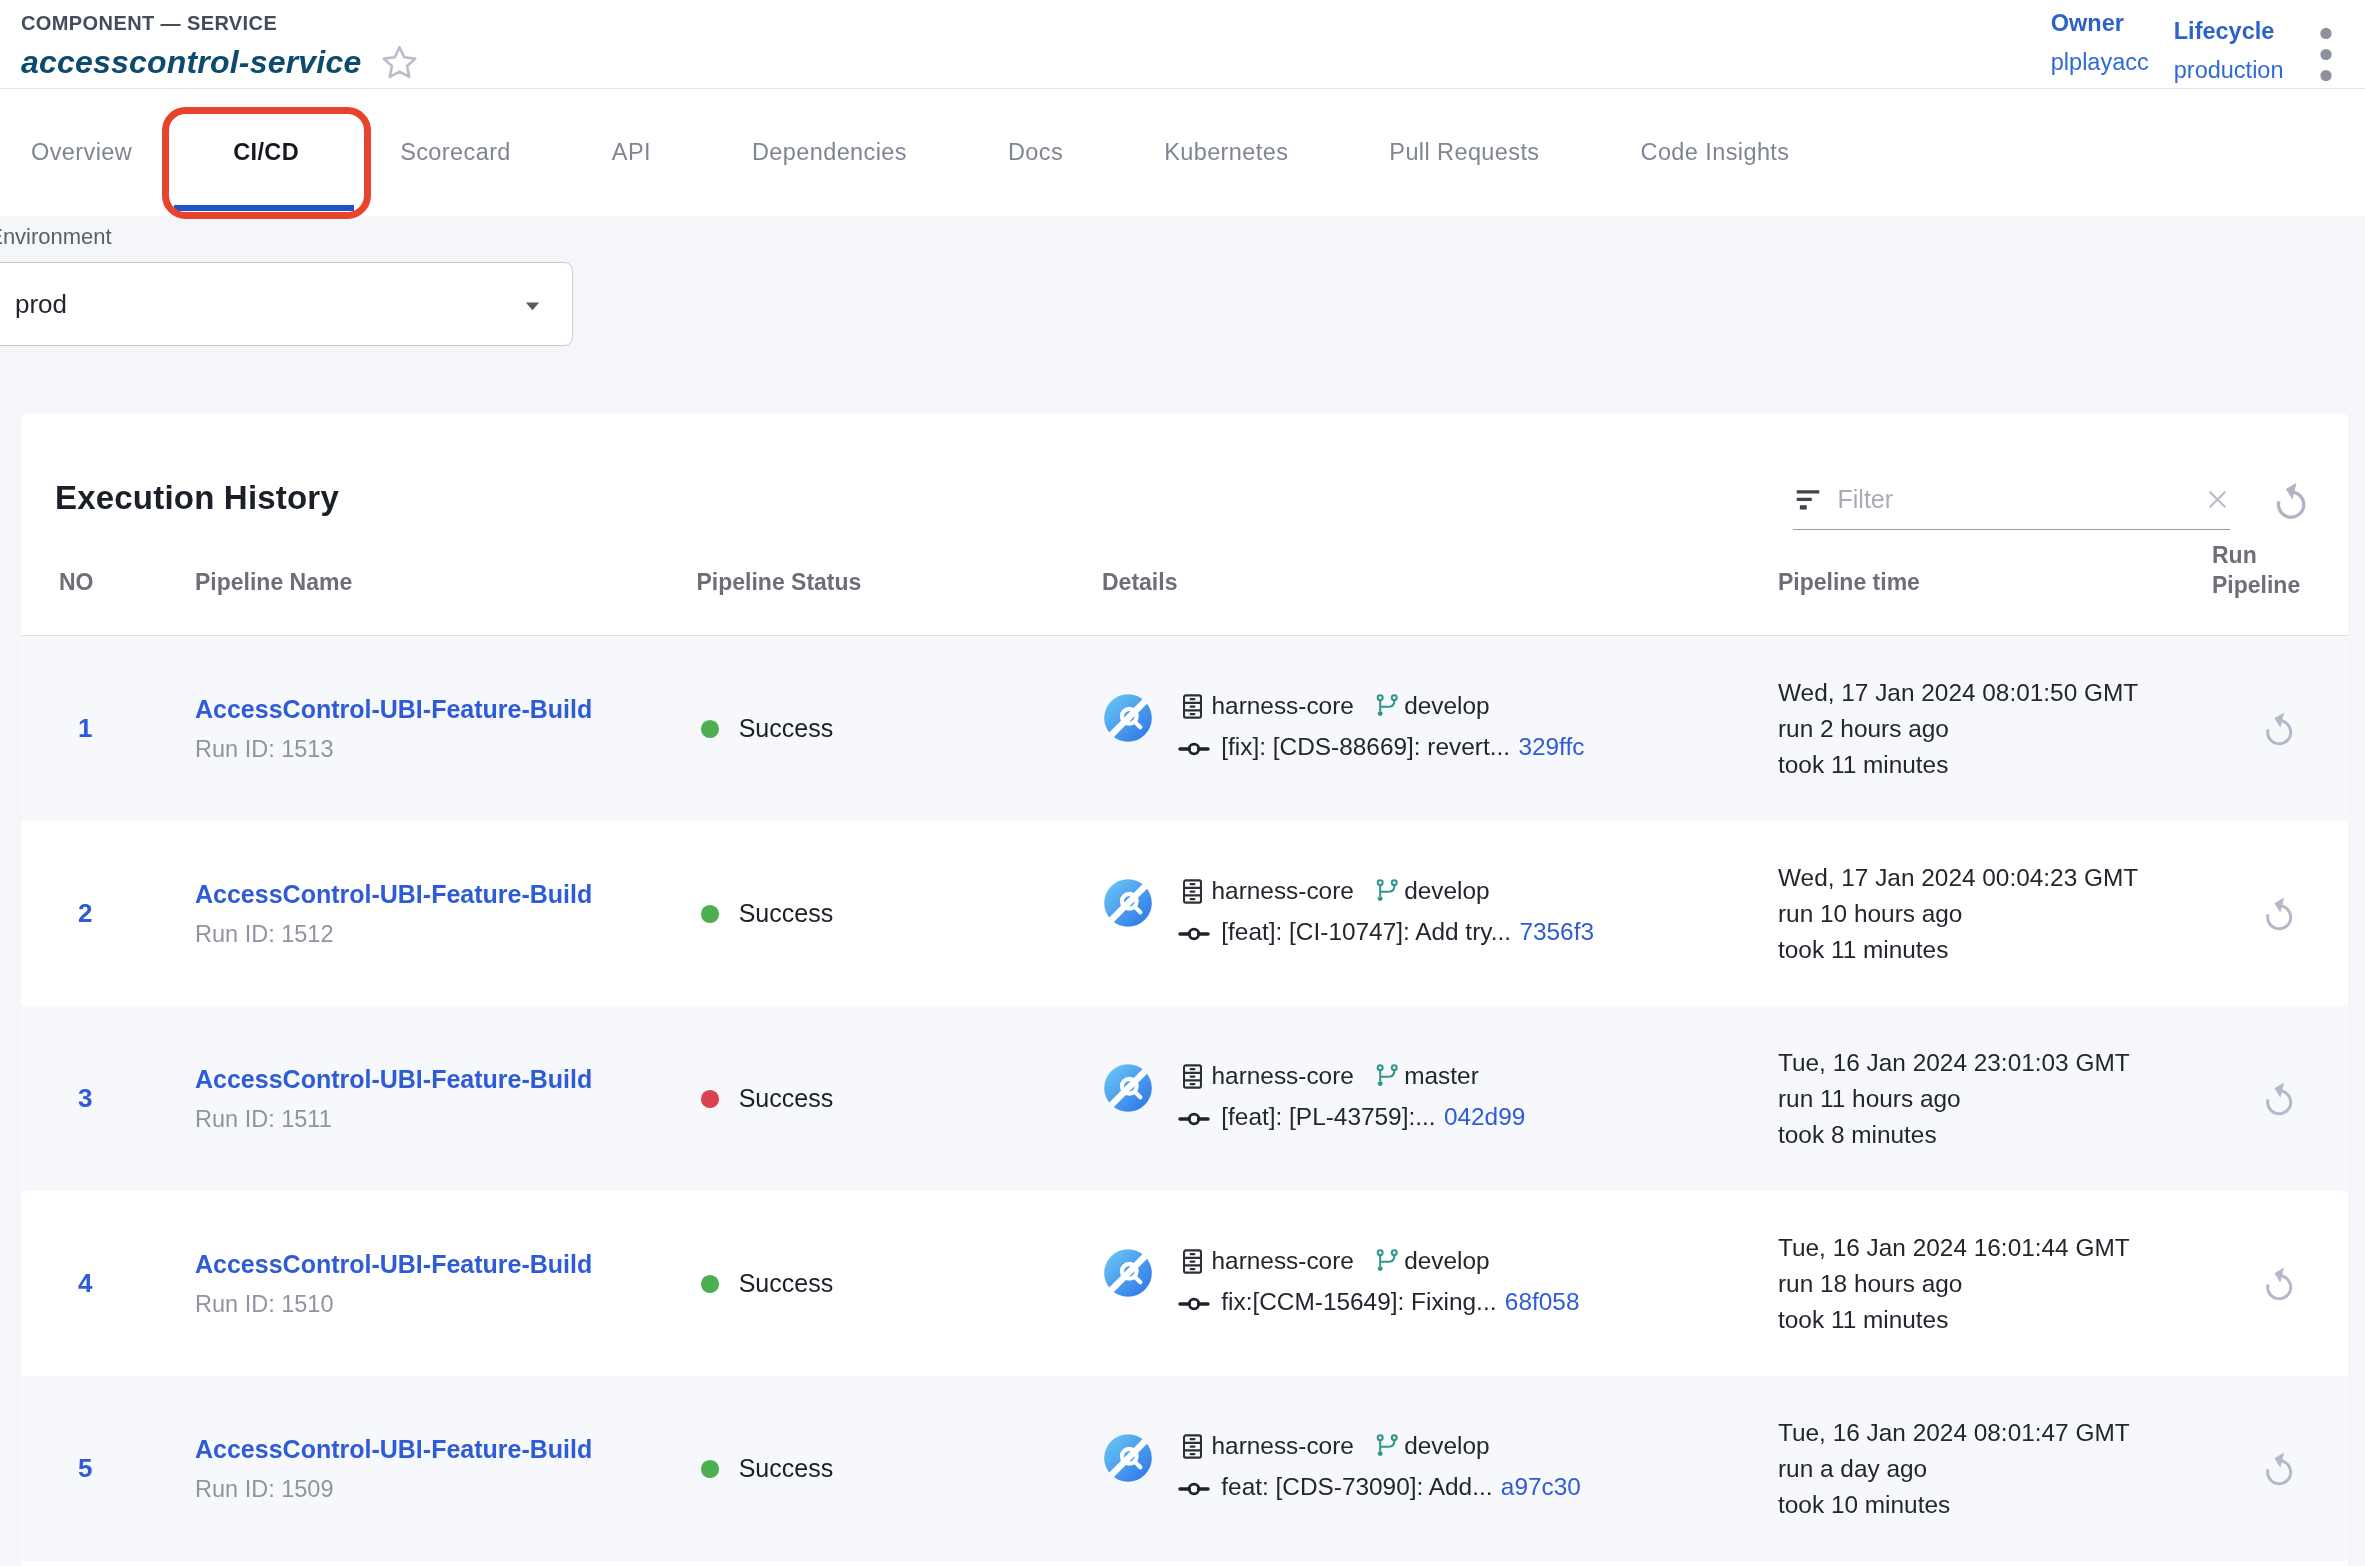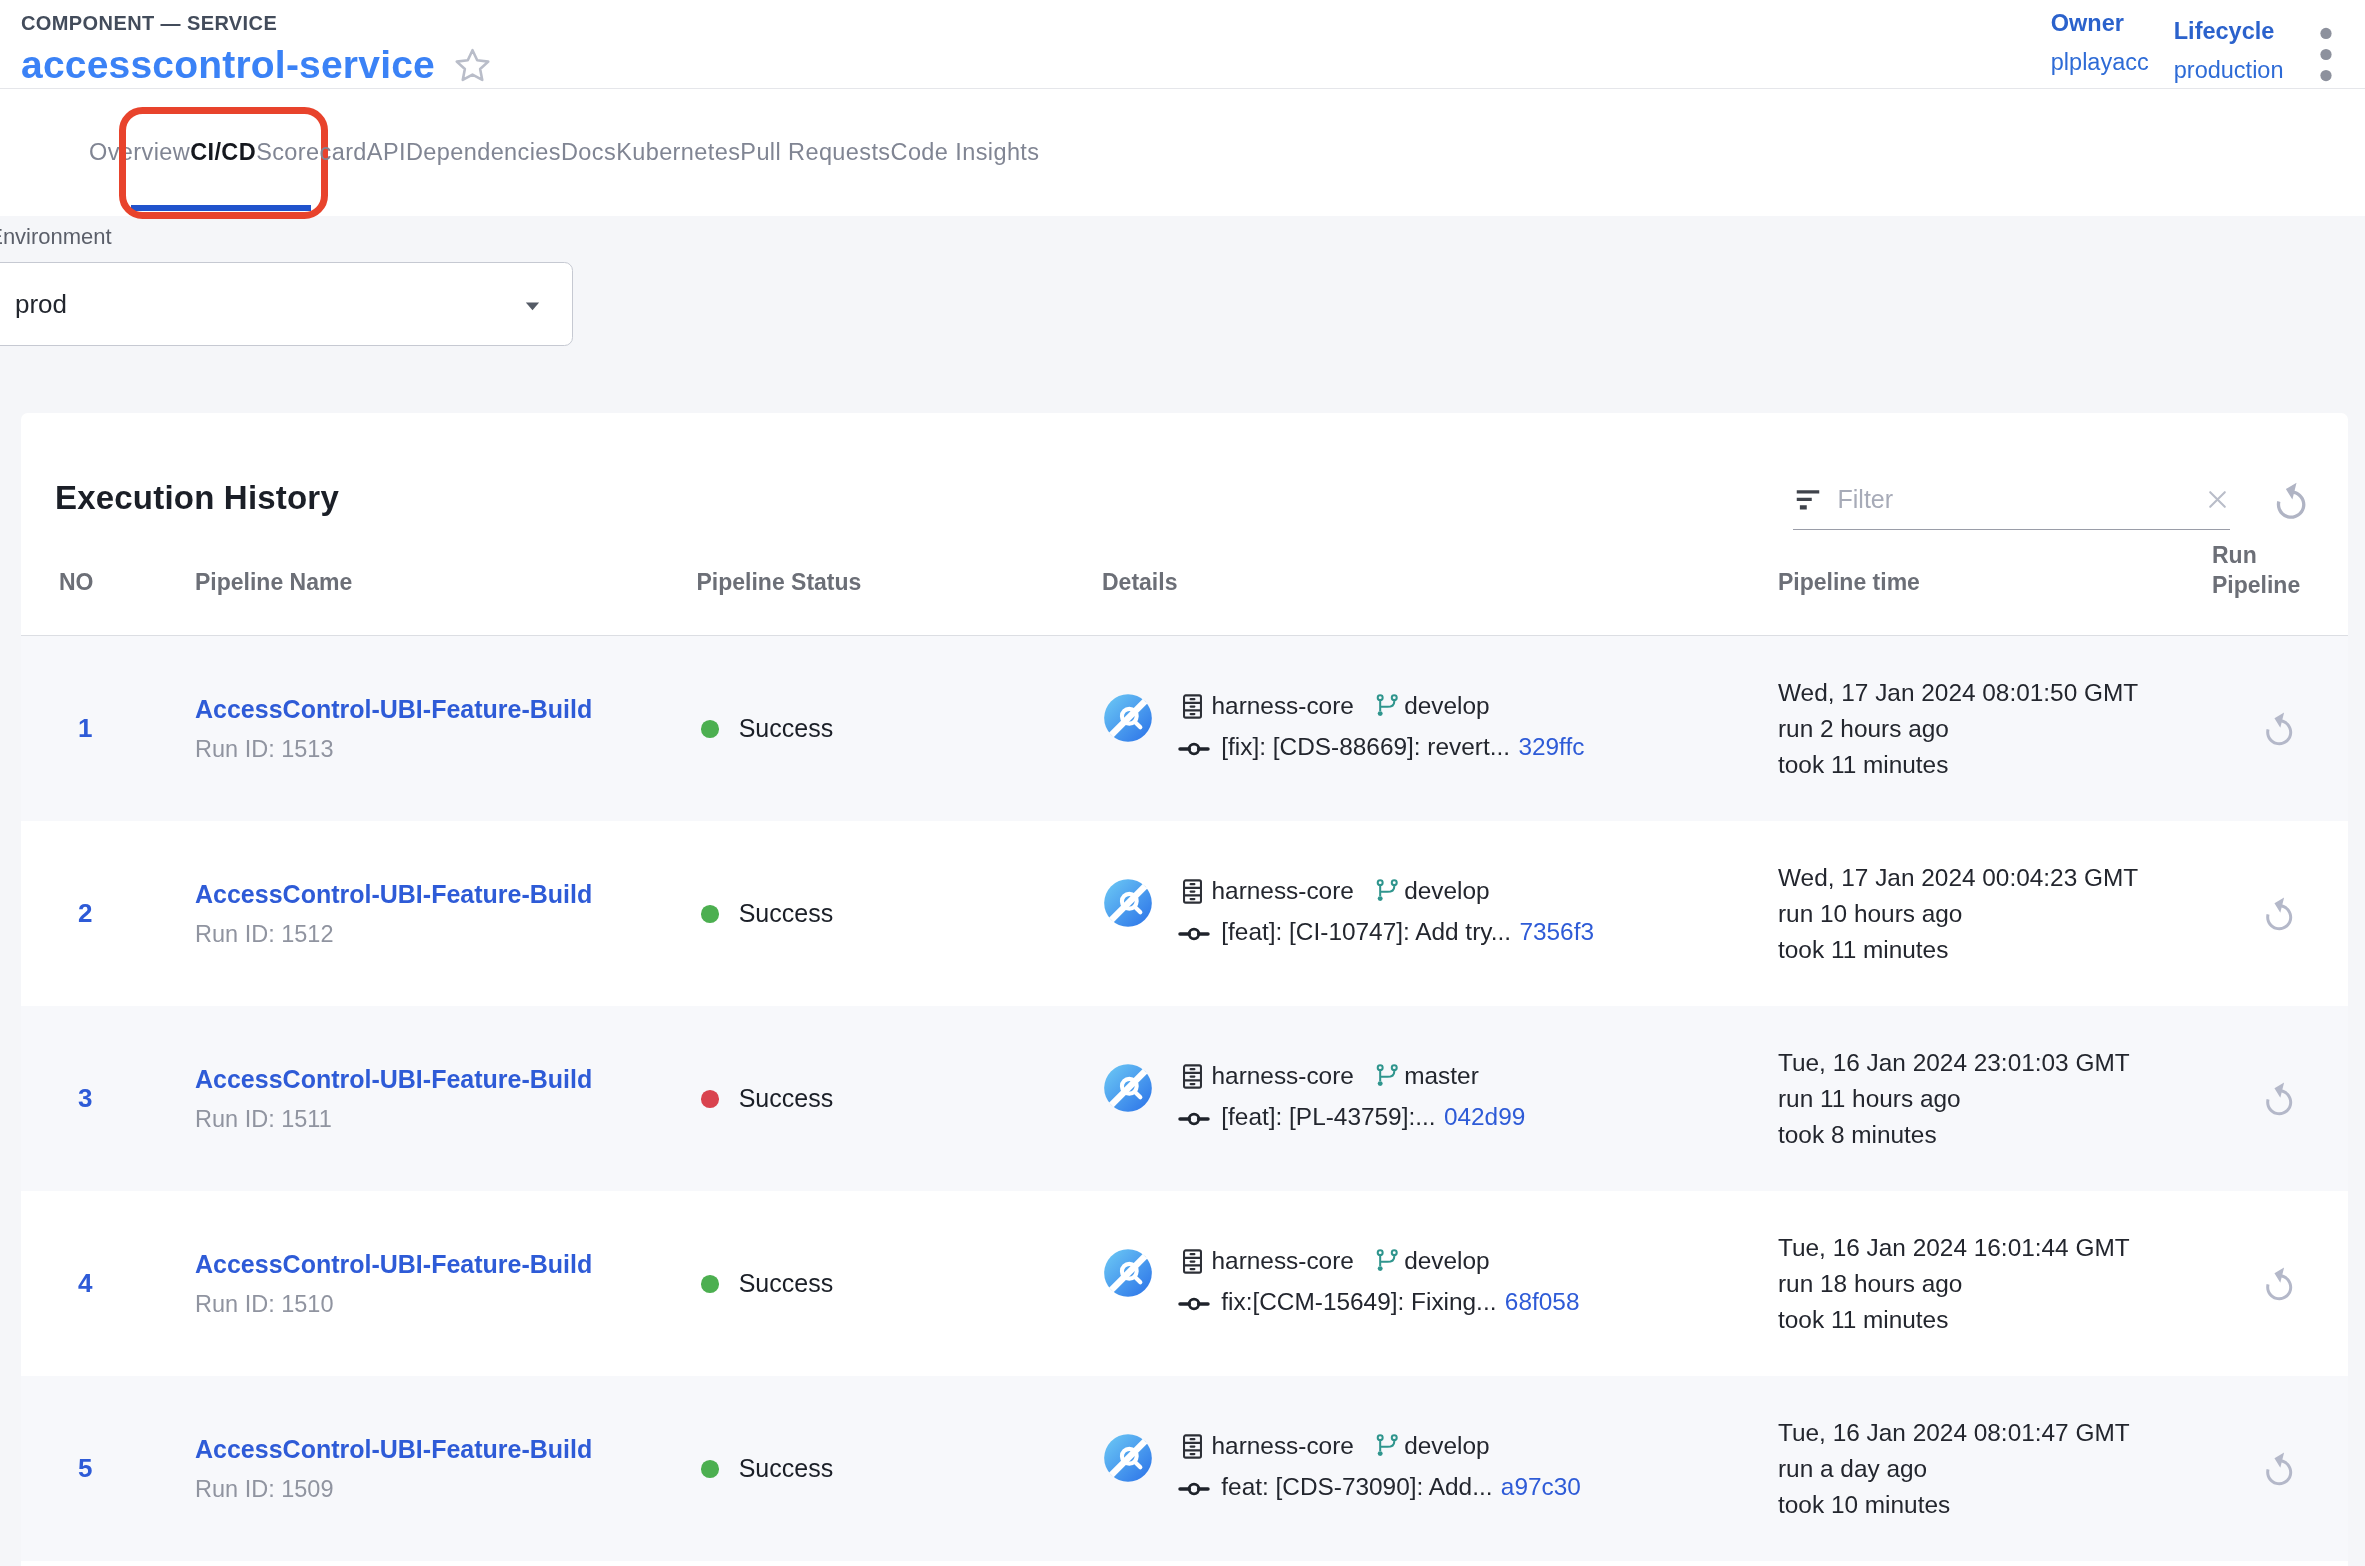--- a/index.html
+++ b/index.html
@@ -4,32 +4,32 @@
 <style>
   * { margin:0; padding:0; box-sizing:border-box; }
   html,body { width:2366px; height:1567px; overflow:hidden; }
   body { font-family:"Liberation Sans", sans-serif; background:#f5f6f9; color:#23262e; }
 
   
   .topbar { background:#fff; height:89px; position:relative; padding:11.8px 0 0 21px;
             border-bottom:1.7px solid #e5e6ea; }
   .kicker { font-size:20px; letter-spacing:0.4px; color:#434c5b; font-weight:600; }
   .title-row { display:flex; align-items:center; gap:18.5px; margin-top:8.4px; }
-  .page-title { font-size:39px; font-weight:700; color:#3b82f6; letter-spacing:0.2px; }
+  .page-title { font-size:32px; font-weight:700; color:#0c4a6e; letter-spacing:0.2px;font-style:italic; }
   .star-btn { width:39px; height:39px; color:#b9bdc9; cursor:pointer; }
   .top-right { position:absolute; top:10px; right:23.5px; display:flex; align-items:flex-start; gap:25px; }
   .meta { display:flex; flex-direction:column; gap:11.8px; }
   .meta.lifecycle { margin-top:8.4px; }
   .meta-label { font-size:23.5px; font-weight:700; color:#2b62cc; }
   .meta-value { font-size:23.5px; color:#2e6bd6; cursor:pointer; }
   .kebab { width:34px; height:59px; margin-top:15px; color:#8d919d; cursor:pointer; }
 
   
-  .tabs { background:#fff; height:127px; display:flex; align-items:center; 
-          padding-left:89px; }
+  .tabs { background:#fff; height:127px; display:flex; align-items:center; gap:101px;
+          padding-left:31px; }
   .tab { position:relative; height:100%; display:flex; align-items:center;
          font-size:23.5px; letter-spacing:0.4px; color:#808593; cursor:pointer; white-space:nowrap; }
   .tab.active { color:#15181e; font-weight:700; }
   .tab-underline { position:absolute; left:-59px; right:-55px; bottom:5px; height:5.9px; background:#2053cc; }
   .tab-annotation { position:absolute; left:-71px; right:-72px; top:17.7px; bottom:-3.4px;
                     border:7.6px solid #e8432c; border-radius:23.5px; pointer-events:none; }
 
   
   .content { height:1329px; }
   .env { padding:8.4px 0 0 0; }

